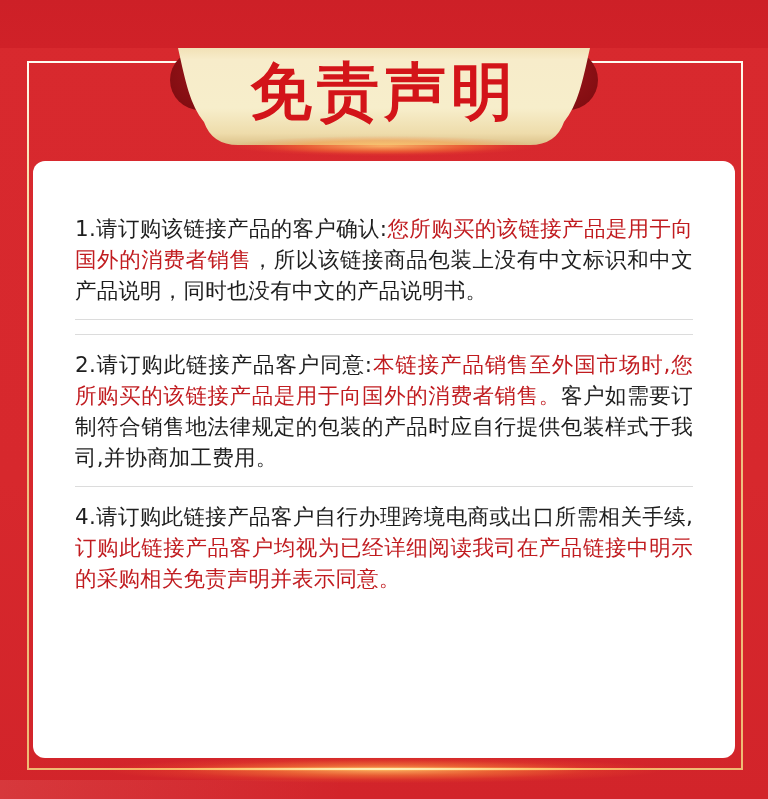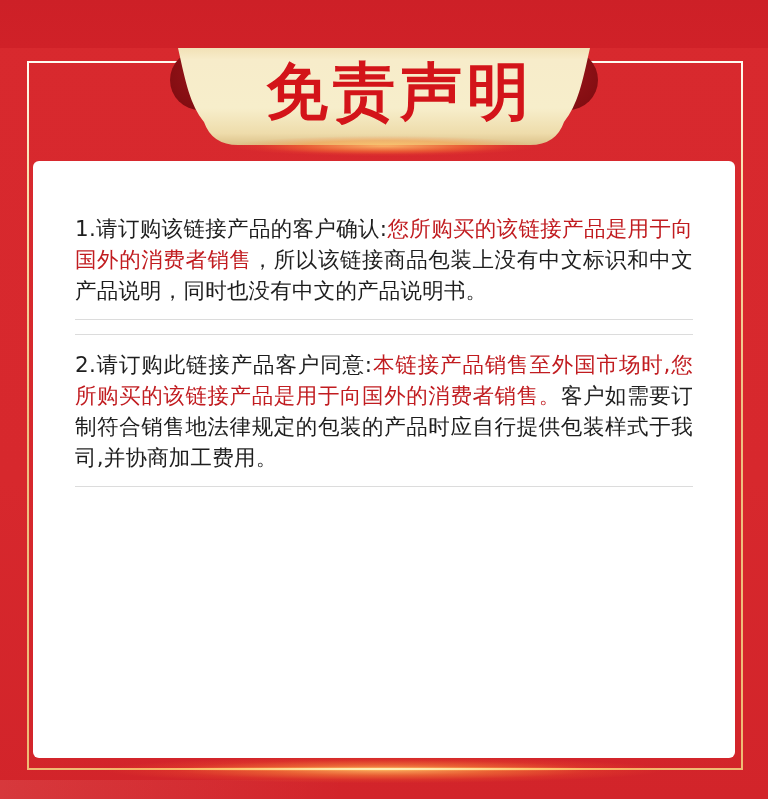--- a/index.html
+++ b/index.html
@@ -25,21 +25,21 @@
     position: absolute; left: 27px; top: 61px;
     width: 712px; height: 705px;
     border: 2px solid #f0c98c;
     border-image: linear-gradient(180deg, #fffdf2 0%, #f9e0ac 16%, #eec183 50%, #efba74 100%) 1;
   }
   
   .card {
     position: absolute; left: 33px; top: 161px;
     width: 702px; height: 597px;
     background: #ffffff;
-    border-radius: 6px;
+    border-radius: 12px;
   }
   .card-inner { padding: 52px 42px 0 42px; }
   .para {
     margin: 0;
     font-size: 21.5px;
     line-height: 31px;
     color: #1e1e1e;
     text-align: justify;
     letter-spacing: 0.2px;
   }
@@ -50,21 +50,21 @@
     border-top: 1px solid #dcdcdc;
     margin: 13px 0 14px 0;
   }
   
   .ribbon {
     position: absolute; left: 170px; top: 44px;
     width: 428px; height: 112px;
   }
   .ribbon svg { display: block; width: 428px; height: 112px; }
   .page-title {
-    position: absolute; left: 16px; top: 12px;
+    position: absolute; left: 0; top: 12px;
     width: 428px; height: 70px;
     line-height: 72px;
     text-align: center;
     font-size: 62px;
     font-weight: 800;
     letter-spacing: 5px;
     color: #d31419;
     font-family: "DejaVu Sans", sans-serif;
   }
   
@@ -122,20 +122,21 @@
 
       <hr class="divider">
 
 
       <hr class="divider">
 
       <p class="para"><span class="seg">2.请订购此链接产品客户同意:</span><span class="seg red">本链接产品销售至外国市场时,您所购买的该链接产品是用于向国外的消费者销售。</span><span class="seg">客户如需要订制符合销售地法律规定的包装的产品时应自行提供包装样式于我司,并协商加工费用。</span></p>
 
       <hr class="divider">
 
+      <p class="para"><span class="seg">4.请订购此链接产品客户自行办理跨境电商或出口所需相关手续,</span><span class="seg red">订购此链接产品客户均视为已经详细阅读我司在产品链接中明示的采购相关免责声明并表示同意。</span></p>
 
     </div>
   </div>
 
   <div class="ribbon">
     <svg viewBox="0 0 428 112" aria-hidden="true">
       <defs>
         <linearGradient id="ribbonFill" x1="0" y1="0" x2="0" y2="1">
           <stop offset="0%" stop-color="#f1e1b6"></stop>
           <stop offset="12%" stop-color="#f7ecca"></stop>

